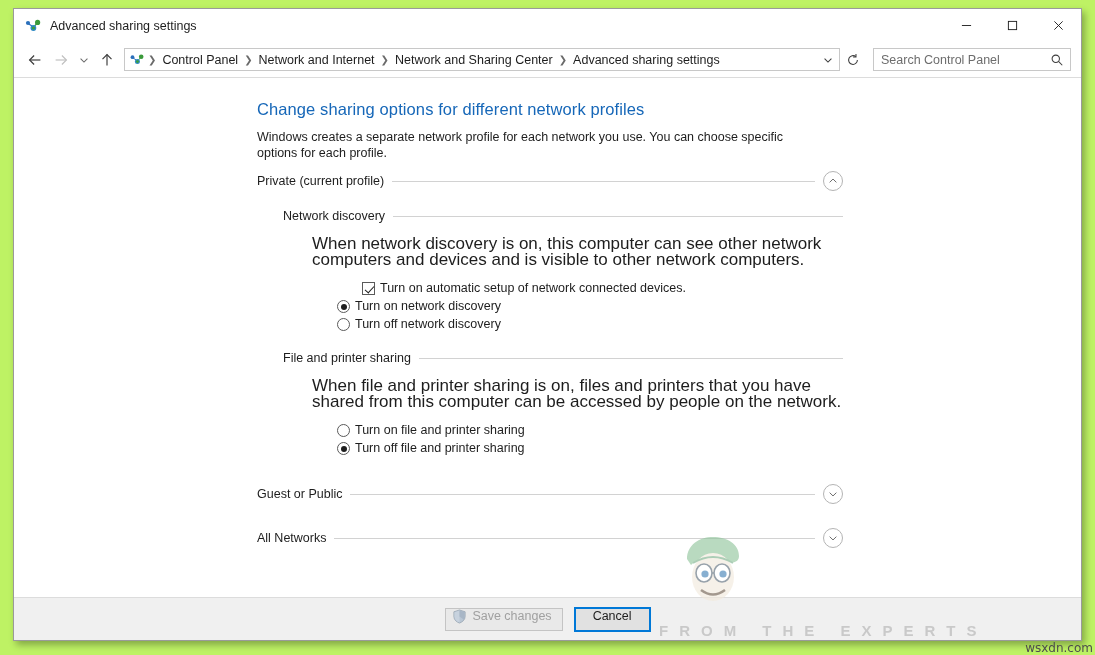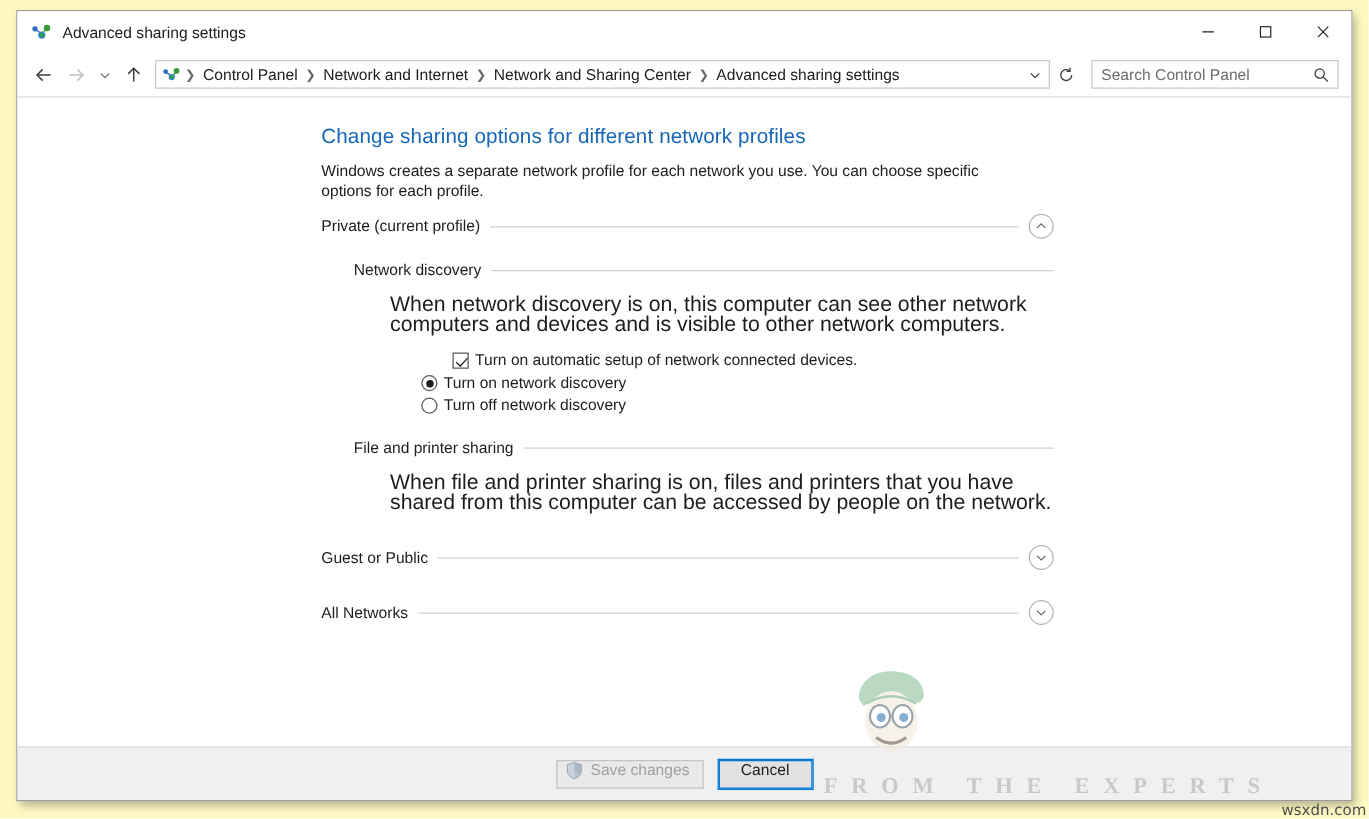--- a/index.html
+++ b/index.html
@@ -6,21 +6,21 @@
     margin: 0;
     padding: 0;
     background: #ffffff;
     font-family: "Liberation Sans", sans-serif;
   }
   #screen {
     position: relative;
     width: 1095px;
     height: 655px;
     overflow: hidden;
-    background: #fef9c3;
+    background: #bef264;
   }
 
   
   .window {
     position: absolute;
     left: 13px;
     top: 8px;
     width: 1069px;
     height: 633px;
     background: #ffffff;
@@ -352,25 +352,25 @@
     font-size: 76px;
     font-weight: bold;
     color: rgba(120,120,120,0.33);
     letter-spacing: 1px;
     font-family: "DejaVu Sans", sans-serif;
     line-height: 76px;
   }
   .wm-sub {
     position: absolute;
     left: 4px; bottom: 14px;
-    font-size: 18px;
+    font-size: 15px;
     font-weight: bold;
     letter-spacing: 11px;
     color: rgba(120,120,120,0.33);
-    font-family: Liberation Serif, serif;
+    font-family: Liberation Sans, sans-serif;
   }
   .wm-mascot {
     position: absolute;
     left: 22px;
     top: 0px;
     width: 72px;
     height: 74px;
     opacity: 0.62;
   }
   .wm-domain {
@@ -525,20 +525,30 @@
             <span class="radio"></span>
             <span class="opt-label">Turn off network discovery</span>
           </div>
         </div>
 
         <div class="sub-head">
           <span class="label">File and printer sharing</span>
           <span class="rule"></span>
         </div>
         <div class="desc">When file and printer sharing is on, files and printers that you have shared from this computer can be accessed by people on the network.</div>
+        <div class="options">
+          <div class="opt-row">
+            <span class="radio"></span>
+            <span class="opt-label">Turn on file and printer sharing</span>
+          </div>
+          <div class="opt-row">
+            <span class="radio checked"></span>
+            <span class="opt-label">Turn off file and printer sharing</span>
+          </div>
+        </div>
 
         <div class="spacer-lg"></div>
 
         <div class="group-head">
           <span class="label">Guest or Public</span>
           <span class="rule"></span>
           <span class="circle-btn">
             <svg viewBox="0 0 16 16" width="12" height="12">
                 <polyline points="3.5,6.2 8,10.6 12.5,6.2" fill="none" stroke="#6a6a6a" stroke-width="1.3"></polyline>
               </svg>

